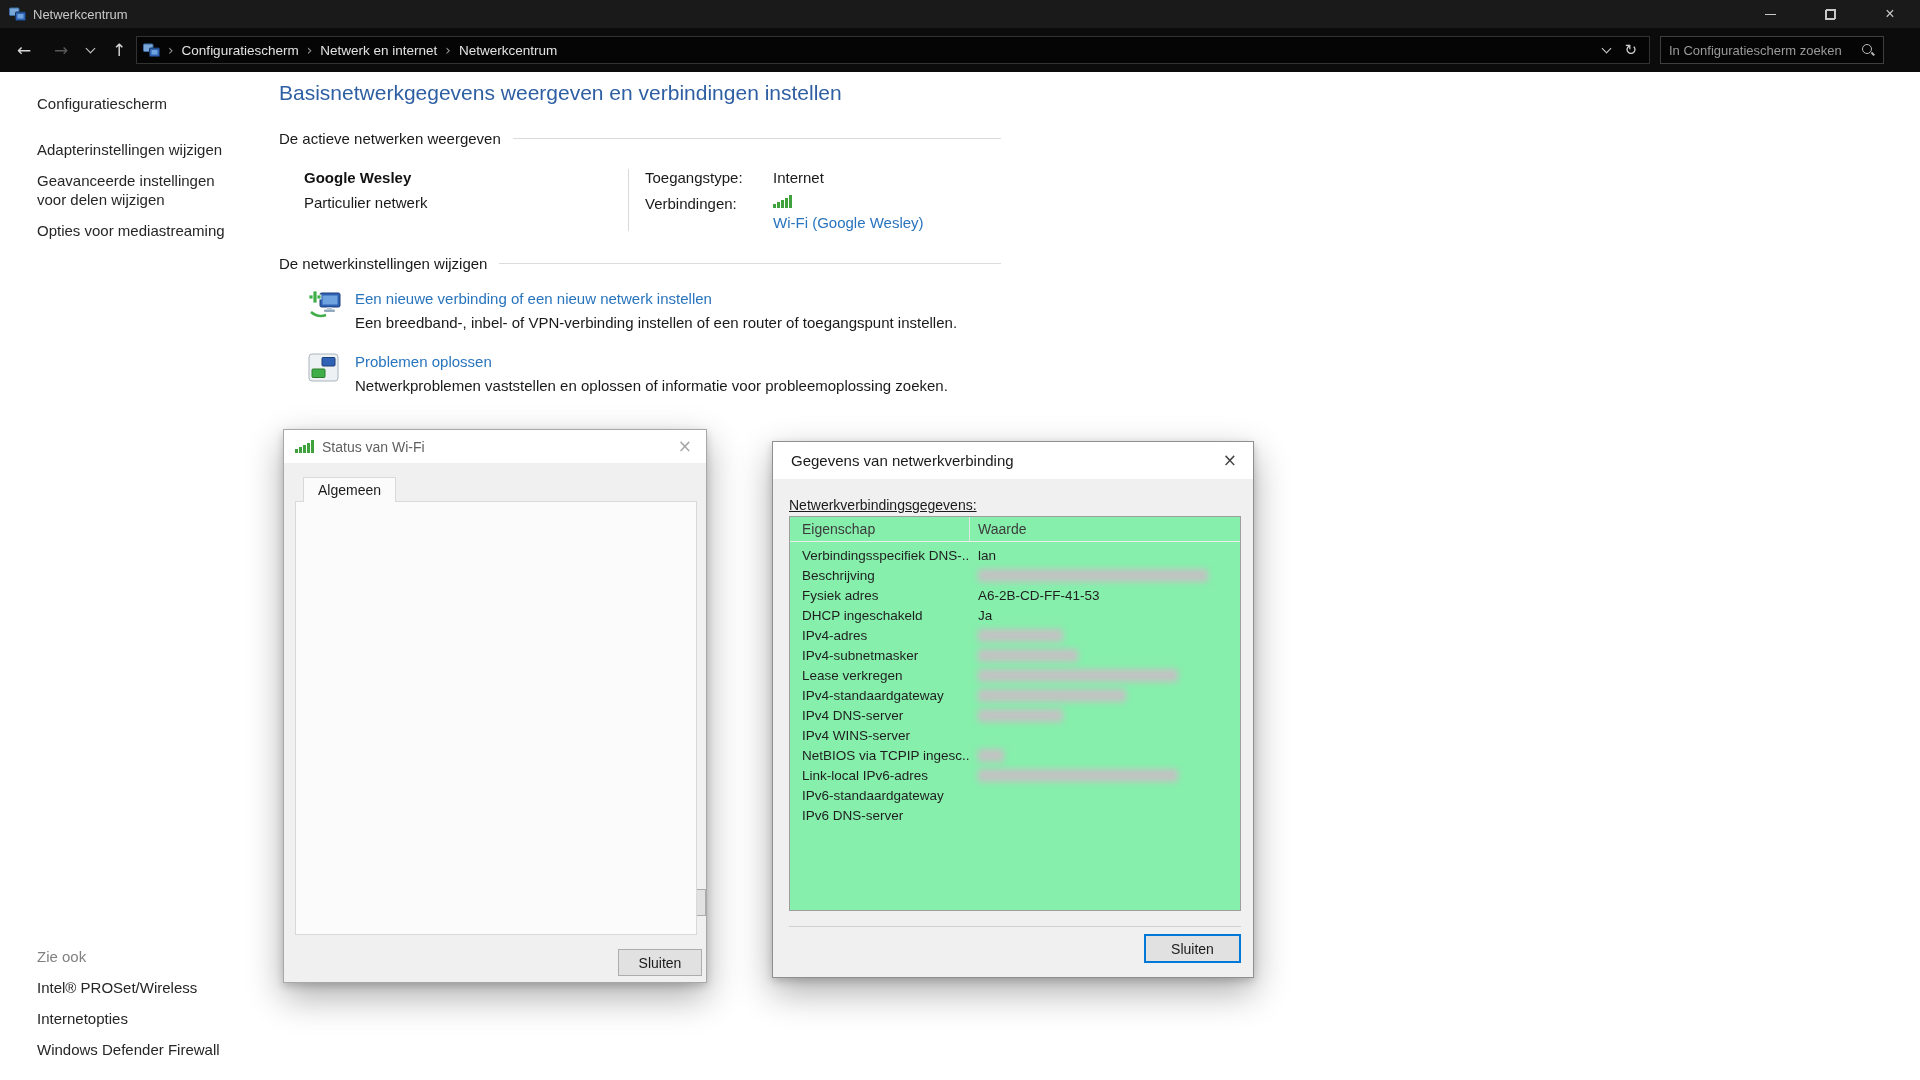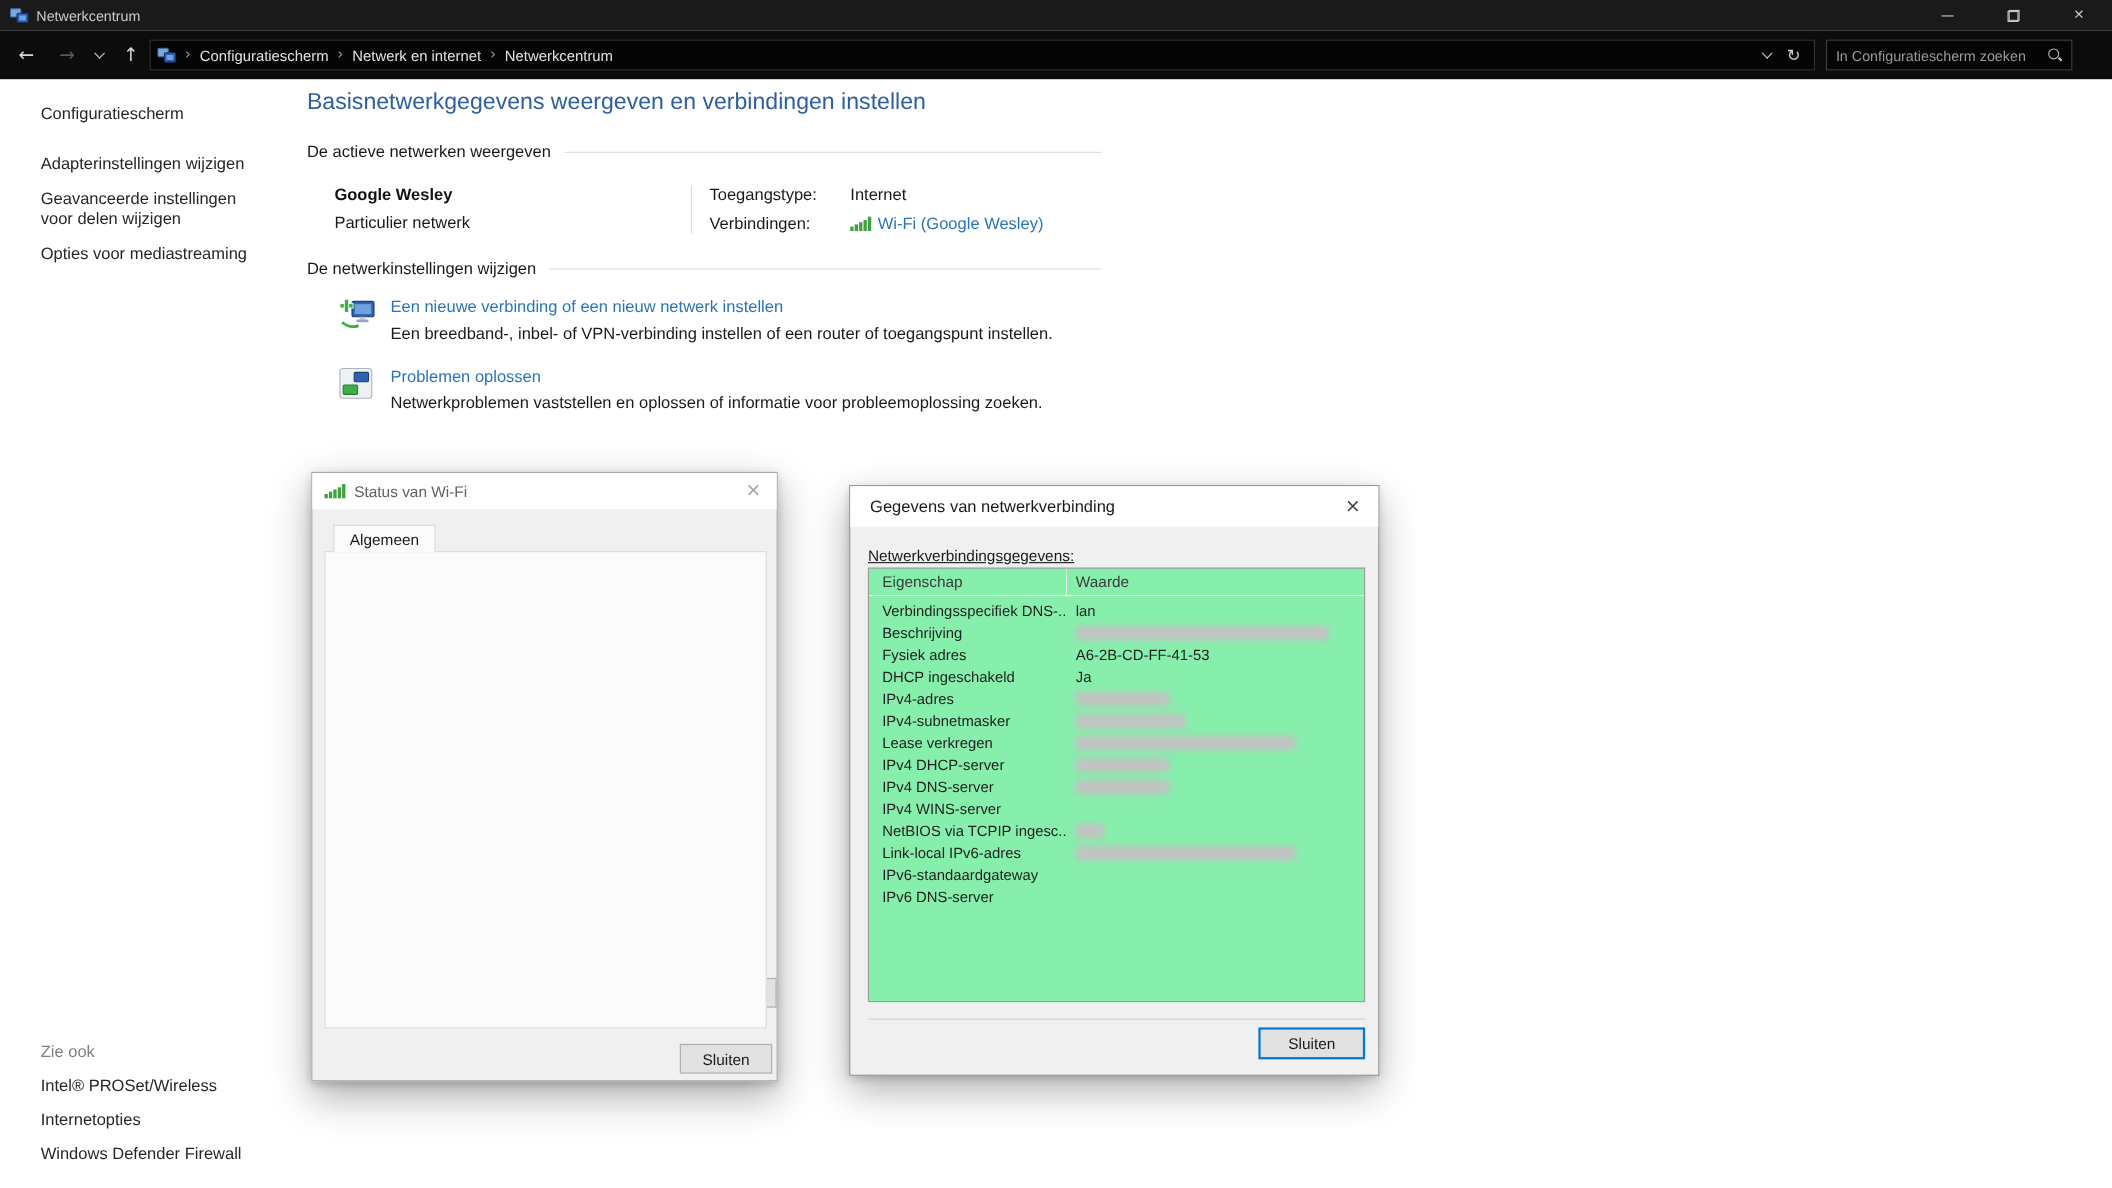--- a/index.html
+++ b/index.html
@@ -61,21 +61,21 @@
   .section-head .sh-text { font-size:15px; color:#191919; white-space:nowrap; }
   .section-head .rule { flex:1; height:1px; background:#dcdcdc; }
   .active-net { display:flex; margin-top:22px; margin-left:25px; }
   .an-left { width:324px; }
   .net-name { font-size:15px; font-weight:700; color:#111; }
   .net-type { font-size:15px; margin-top:8px; color:#1a1a1a; }
   .an-divider { width:1px; background:#d9d9d9; margin-right:16px; }
   .an-right { display:grid; grid-template-columns:128px auto; row-gap:9px; align-content:start; font-size:15px; }
   .an-label { color:#1a1a1a; }
   .an-value { color:#1a1a1a; }
-  .conn-value { display:flex; align-items:center; gap:6px; }
+  .conn-value { display:flex; gap:6px;flex-direction:column; }
   .link { color:#2874bd; cursor:pointer; }
   .task-item { display:flex; gap:13px; margin-left:29px; }
   .task-item.first { margin-top:16px; }
   .task-item.second { margin-top:20px; }
   .task-icon { width:34px; flex:0 0 34px; padding-top:2px; }
   .task-title { font-size:15px; margin-top:2px; }
   .task-desc { font-size:15px; color:#1a1a1a; margin-top:7px; }
 
   
   .sig { display:inline-flex; align-items:flex-end; }
@@ -511,28 +511,28 @@
 
         <div class="dt-row">
           <span class="dt-label">Lease verkregen</span>
           <span class="dt-value">
             <span></span>
             <span class="blur-chip" style="width: 200px;"></span>
           </span>
         </div>
 
 
-
-        <div class="dt-row">
-          <span class="dt-label">IPv4 DHCP-server</span>
-          <span class="dt-value">
-            <span></span>
-            <span class="blur-chip" style="width: 85px;"></span>
-          </span>
-        </div>
+        <div class="dt-row">
+          <span class="dt-label">IPv4-standaardgateway</span>
+          <span class="dt-value">
+            <span></span>
+            <span class="blur-chip" style="width: 148px;"></span>
+          </span>
+        </div>
+
 
         <div class="dt-row">
           <span class="dt-label">IPv4 DNS-server</span>
           <span class="dt-value">
             <span></span>
             <span class="blur-chip" style="width: 85px;"></span>
           </span>
         </div>
 
         <div class="dt-row">

